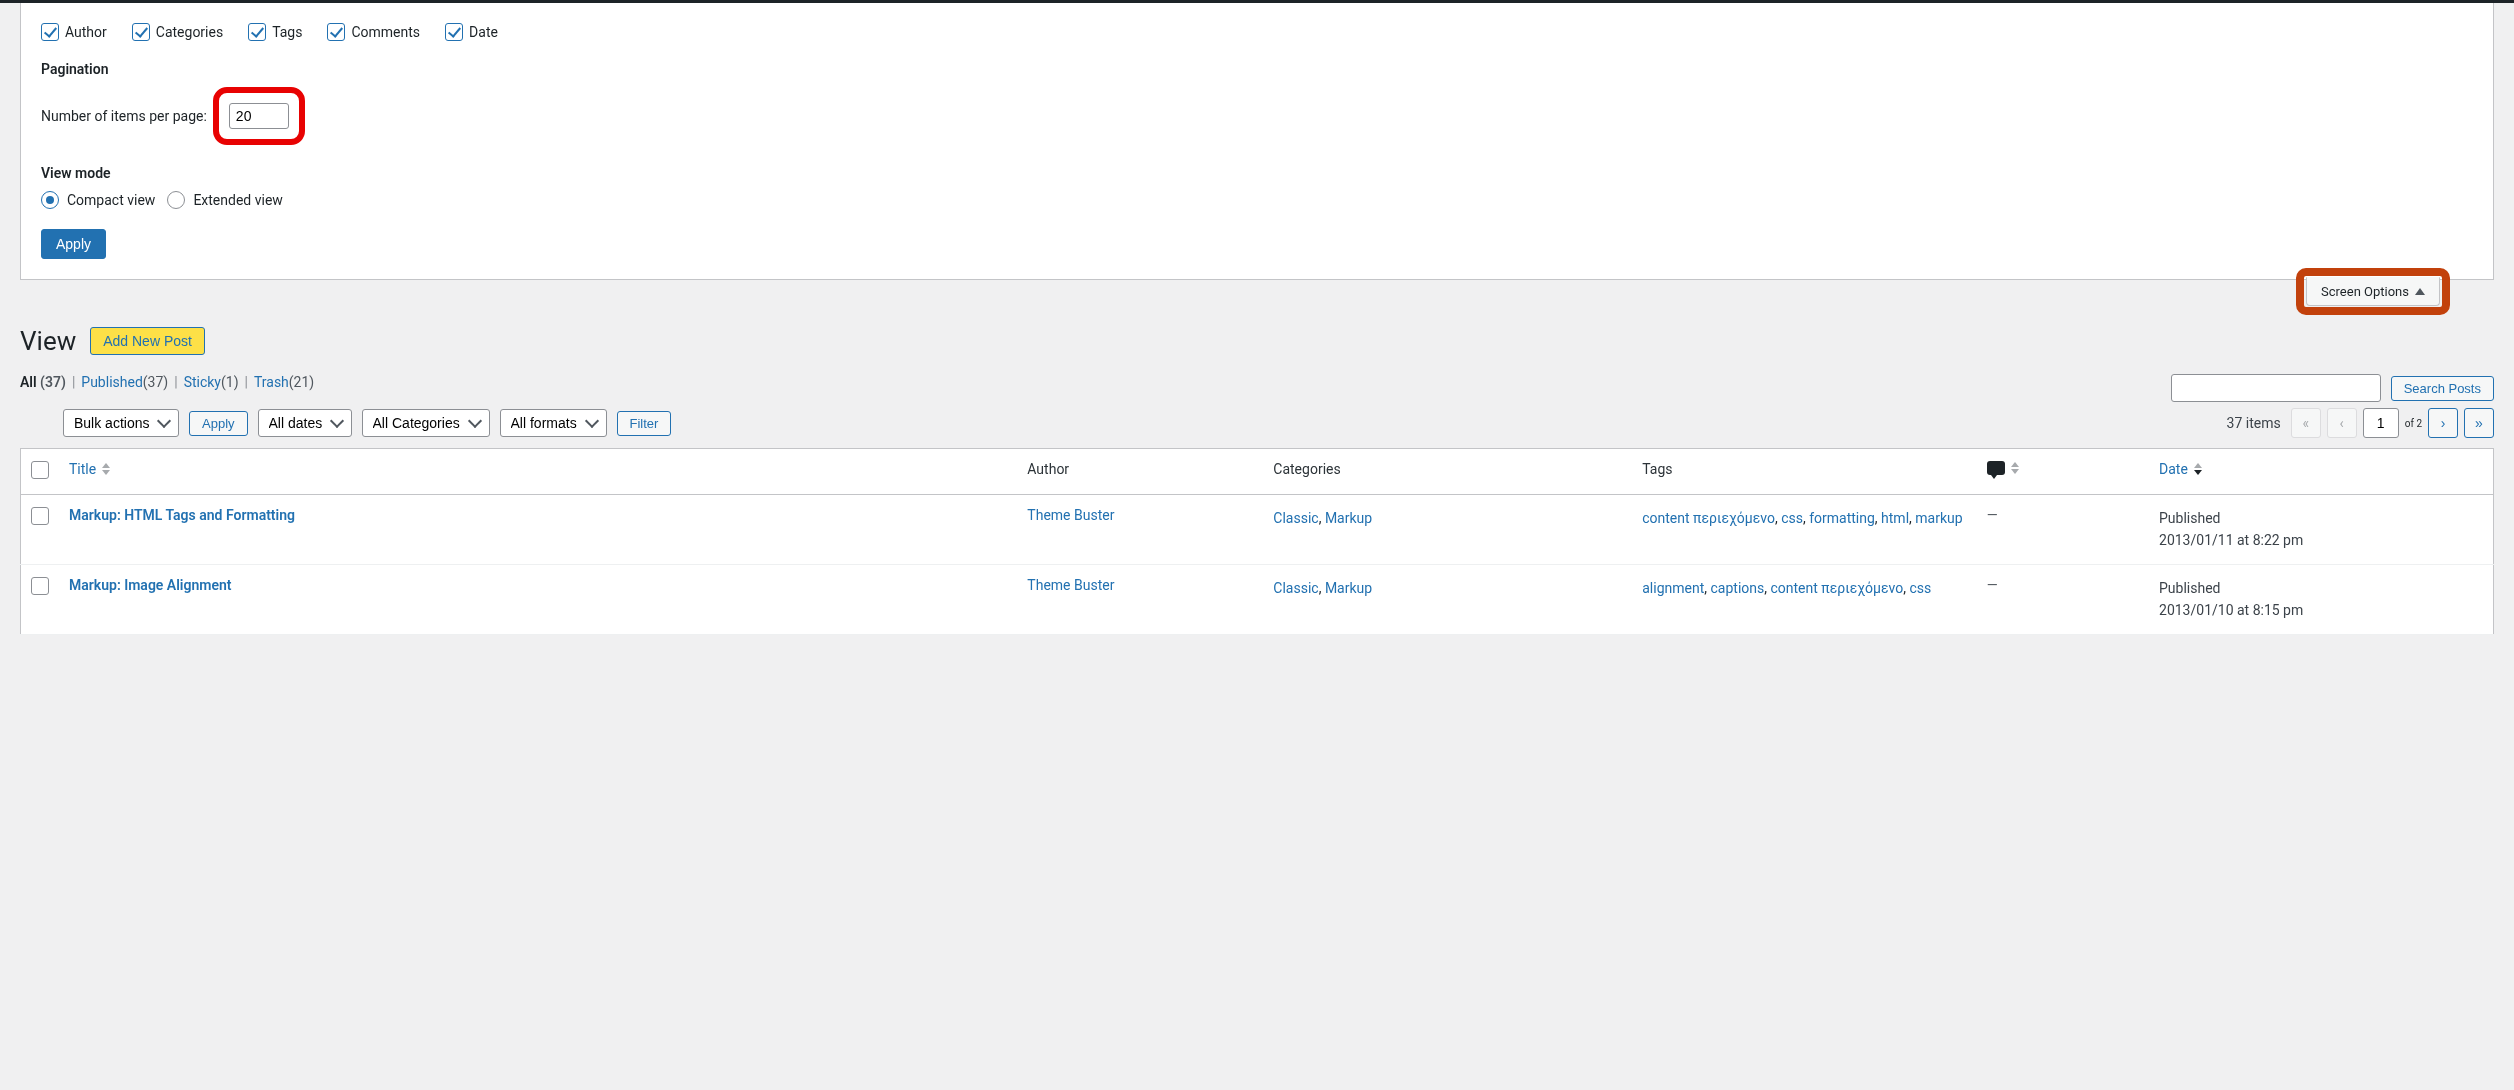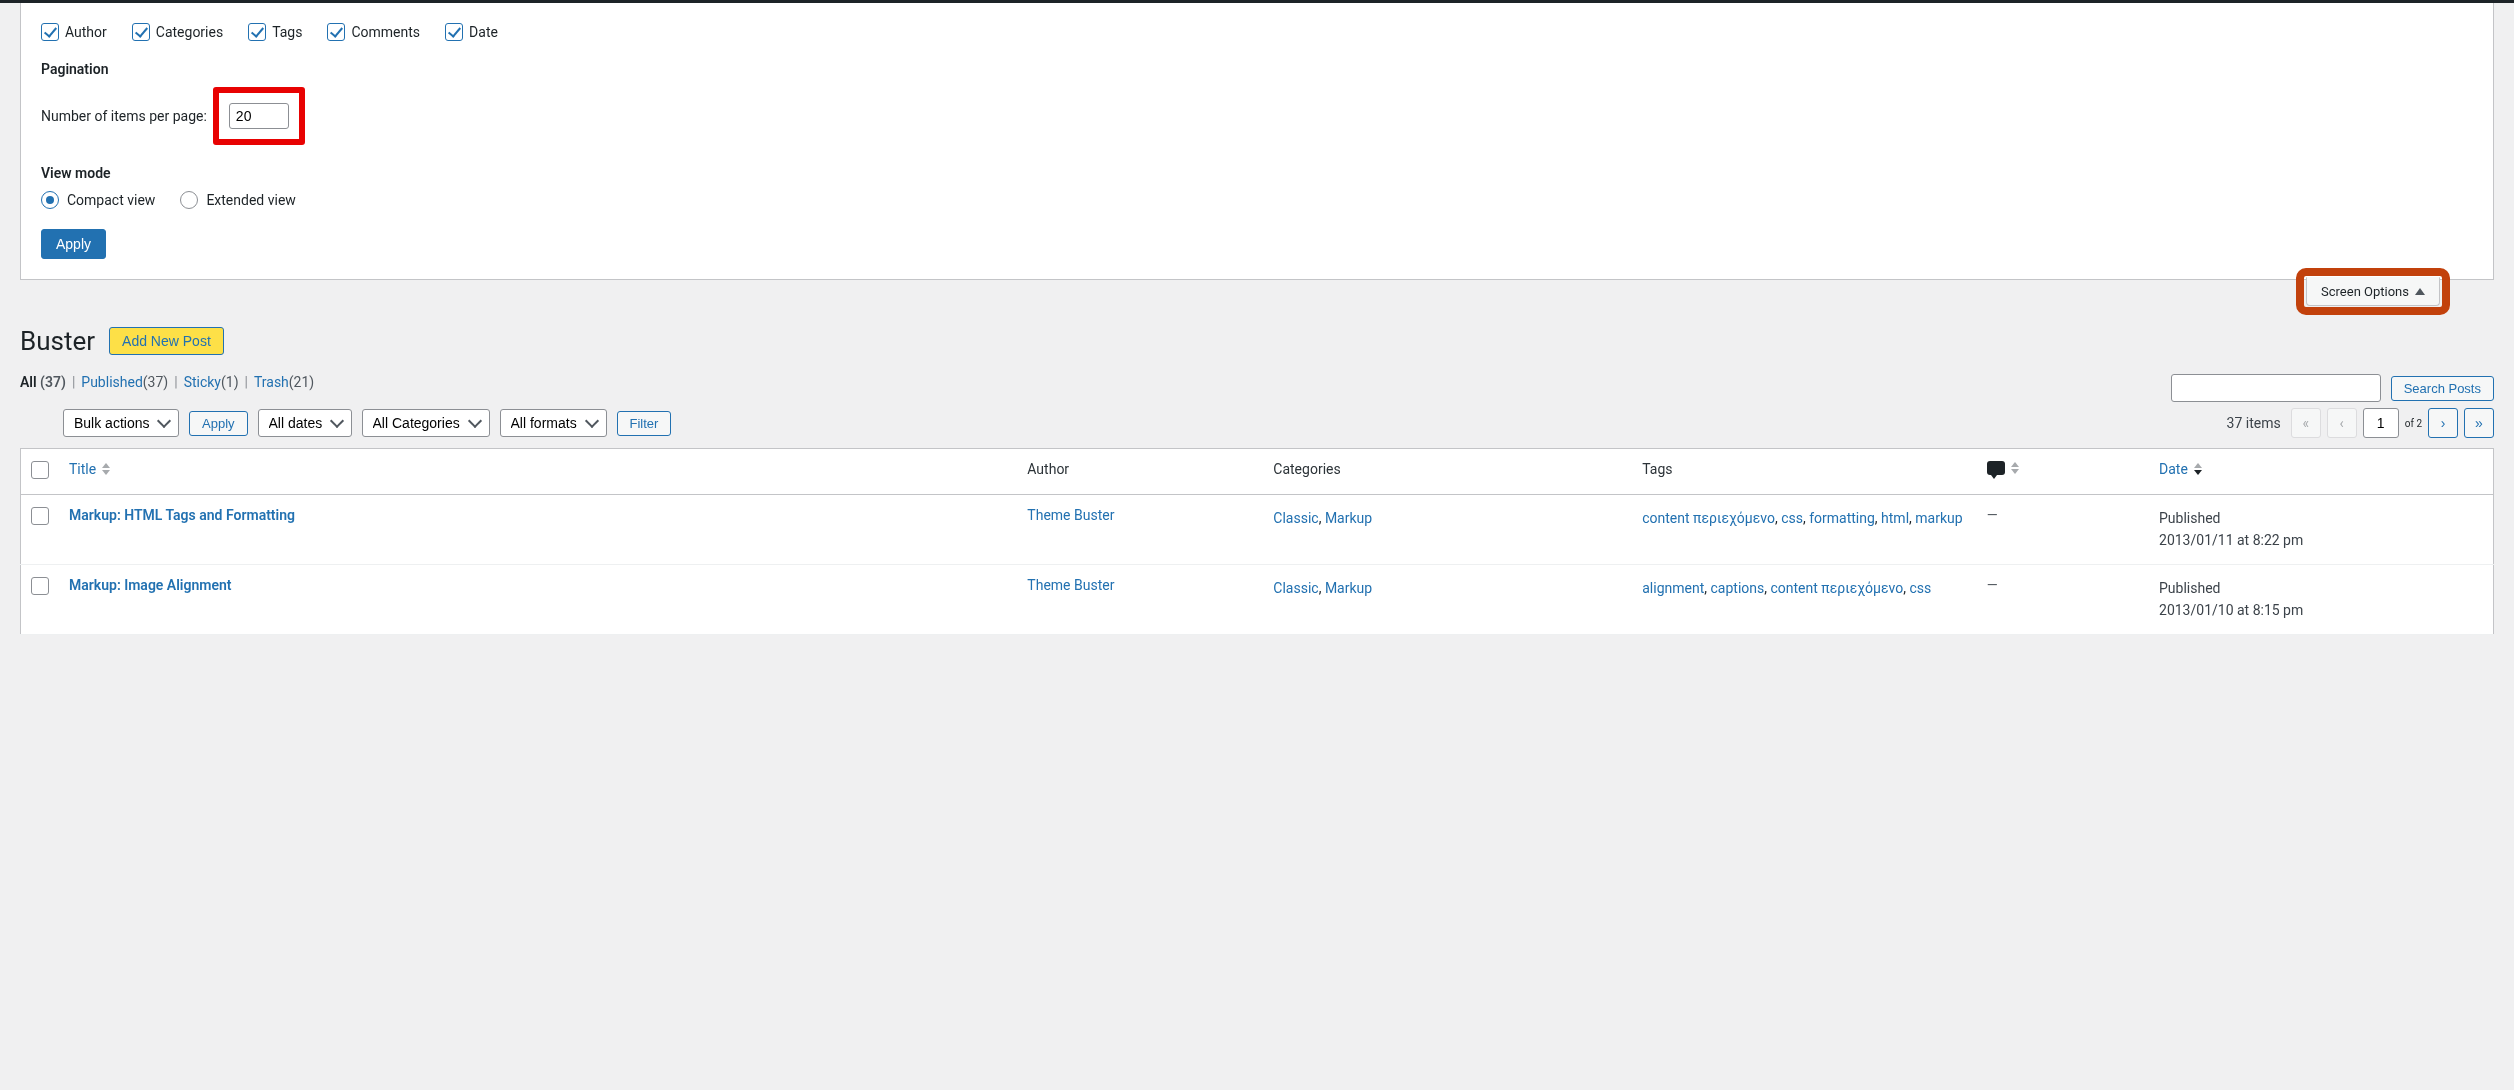--- a/index.html
+++ b/index.html
@@ -24,22 +24,22 @@
   .chk input[type=checkbox] {
     appearance: none; width: 18px; height: 18px; border: 1px solid #2271b1; border-radius: 3px; background: #fff; position: relative; cursor: pointer;
   }
   .chk input[type=checkbox]:checked::after {
     content: ""; position: absolute; left: 5px; top: 1px; width: 5px; height: 10px; border: solid #2271b1; border-width: 0 2px 2px 0; transform: rotate(40deg);
   }
   .pag-row { display: flex; align-items: center; gap: 6px; margin-bottom: 20px; font-size: 14px;}
   .pag-row input[type=number] {
     width: 60px; padding: 4px 6px; border: 1px solid #8c8f94; border-radius: 3px; font-size: 14px; background:#fff;
   }
-  .hl-red { border: 6px solid #e80202; border-radius: 3px; padding: 10px 10px; display: inline-block; }
-  .view-row { display: flex; gap: 25px; align-items: center; margin-bottom: 20px; }
+  .hl-red { border: 6px solid #e80202; border-radius: 14px; padding: 10px 10px; display: inline-block; }
+  .view-row { display: flex; gap: 12px; align-items: center; margin-bottom: 20px; }
   .radio { display: flex; align-items: center; gap: 8px; font-size: 14px; }
   .radio input[type=radio] { appearance: none; width: 18px; height: 18px; border: 1px solid #8c8f94; border-radius: 50%; background:#fff; position: relative; cursor:pointer;}
   .radio input[type=radio]:checked { border-color: #2271b1; }
   .radio input[type=radio]:checked::after { content:""; position:absolute; left:4px; top:4px; width:8px; height:8px; border-radius:50%; background:#2271b1;}
   .btn-primary { background: #2271b1; color: #fff; border: 1px solid #2271b1; padding: 6px 14px; border-radius: 3px; font-size: 14px; cursor: pointer; }
   .btn-secondary { background: #f6f7f7; color: #2271b1; border: 1px solid #2271b1; padding: 4px 12px; border-radius: 3px; font-size: 13px; cursor: pointer; }
 
   .screen-options-tab-wrap { margin: 0 20px; position: relative; height: 40px; }
   .screen-options-tab {
     position: absolute; right: 60px; top: -1px;
@@ -156,21 +156,21 @@
   <div class="screen-options-hl">
     <div class="screen-options-tab" style="position:static;">
       <span>Screen Options</span>
       <span class="tri-up"></span>
     </div>
   </div>
 </div>
 
 <div class="wrap">
   <div class="heading-row">
-    <h1>Buster</h1>
+    <h1>View</h1>
     <button class="add-new">Add New Post</button>
   </div>
 
   <div style="display:flex; align-items:flex-start;">
     <div class="subsubsub" style="flex:1;">
       <strong><span>All</span> <span class="count">(37)</span></strong>
       <span class="sep">|</span>
       <a href="#"><span>Published</span></a> 
         <span class="count">(37)</span>
       <span class="sep">|</span>

